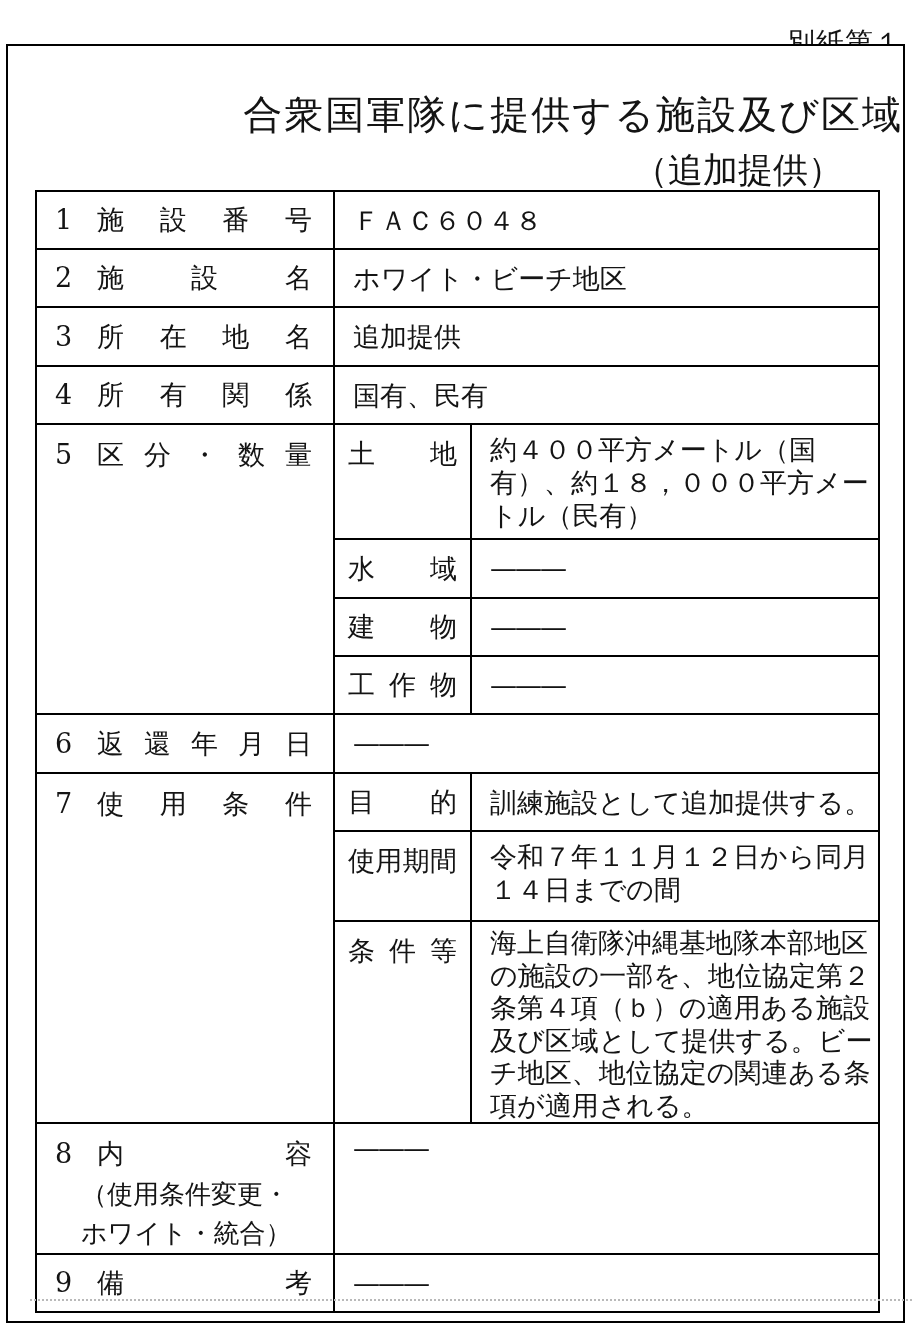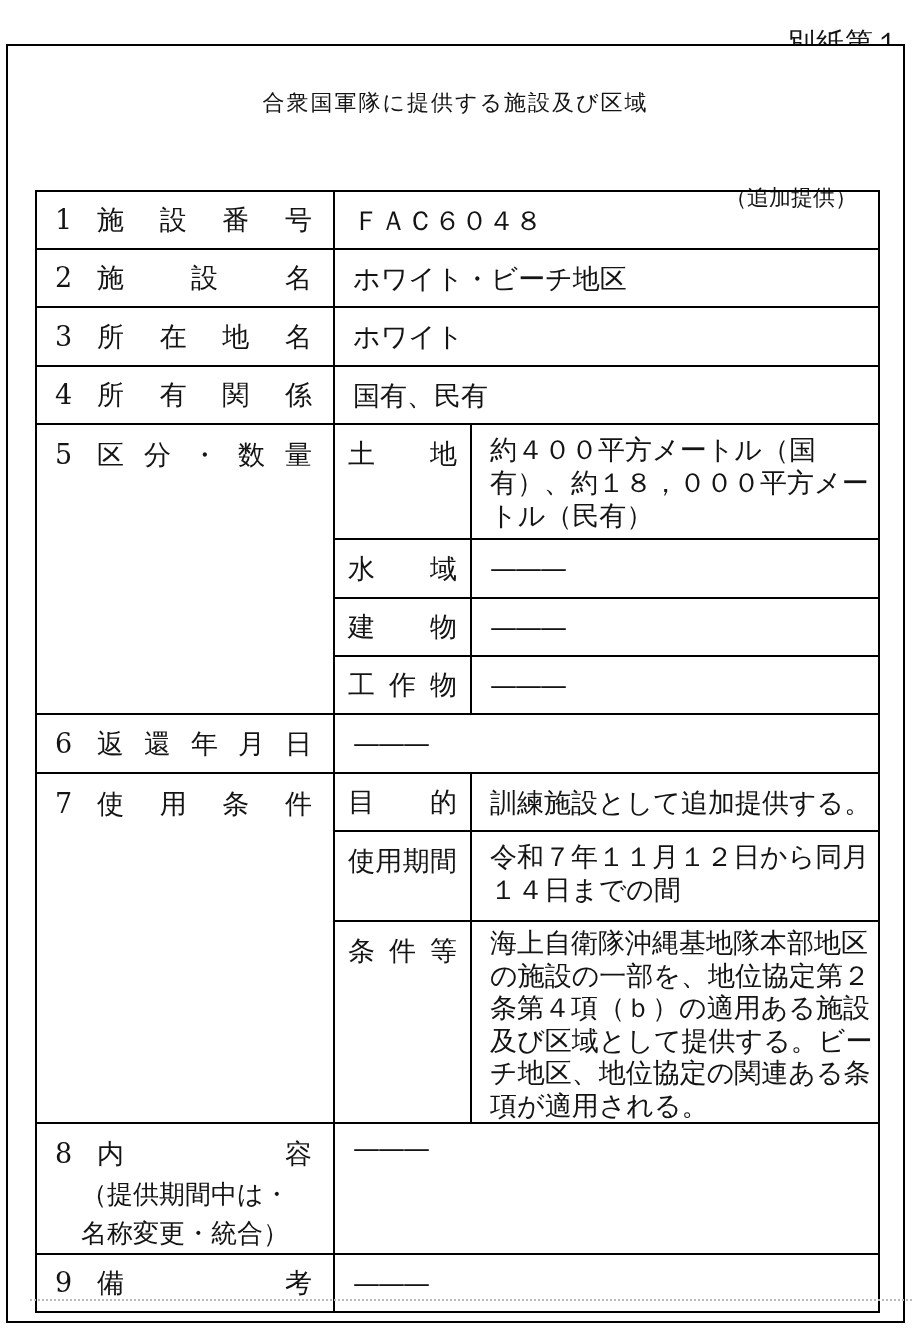--- a/index.html
+++ b/index.html
@@ -27,30 +27,29 @@
     left: 6px; top: 44px;
     width: 899px; height: 1279px;
     border: 2px solid #000;
     background: #fff;
   }
 
   .title {
     position: absolute;
     top: 42px; left: 0;
     width: 100%;
-    text-align: center;
-    font-size: 22px;
+    text-align: right;
+    font-size: 39px;
     letter-spacing: 2px;
   }
 
   .subtitle {
     position: absolute;
-    top: 101px; right: 46px;
-    font-size: 22px;
-    margin-top: 36px;
+    top: 101px; right: 60px;
+    font-size: 35px;
   }
 
   
   .doc-table {
     position: absolute;
     left: 27px; top: 144px;
     width: 843px;
     border-collapse: collapse;
     table-layout: fixed;
   }
@@ -161,21 +160,21 @@
           <div class="lbl">
             <span class="num">3</span>
             <span data-justify="">
                 <span>所</span>
                 <span>在</span>
                 <span>地</span>
                 <span>名</span>
               </span>
           </div>
         </td>
-        <td class="val" colspan="2">ホワイト</td>
+        <td class="val" colspan="2">追加提供</td>
       </tr>
 
       <tr class="h58">
         <td class="lblcell">
           <div class="lbl">
             <span class="num">4</span>
             <span data-justify="">
                 <span>所</span>
                 <span>有</span>
                 <span>関</span>
@@ -301,21 +300,21 @@
 
       <tr class="h117">
         <td class="lblcell vtop">
           <div class="lbl">
             <span class="num">8</span>
             <span data-justify="">
                 <span>内</span>
                 <span>容</span>
               </span>
           </div>
-          <div class="note">（提供期間中は・名称変更・統合）</div>
+          <div class="note">（使用条件変更・ホワイト・統合）</div>
         </td>
         <td class="val dashv vtop" colspan="2">———</td>
       </tr>
 
       <tr class="h58">
         <td class="lblcell">
           <div class="lbl">
             <span class="num">9</span>
             <span data-justify="">
                 <span>備</span>

